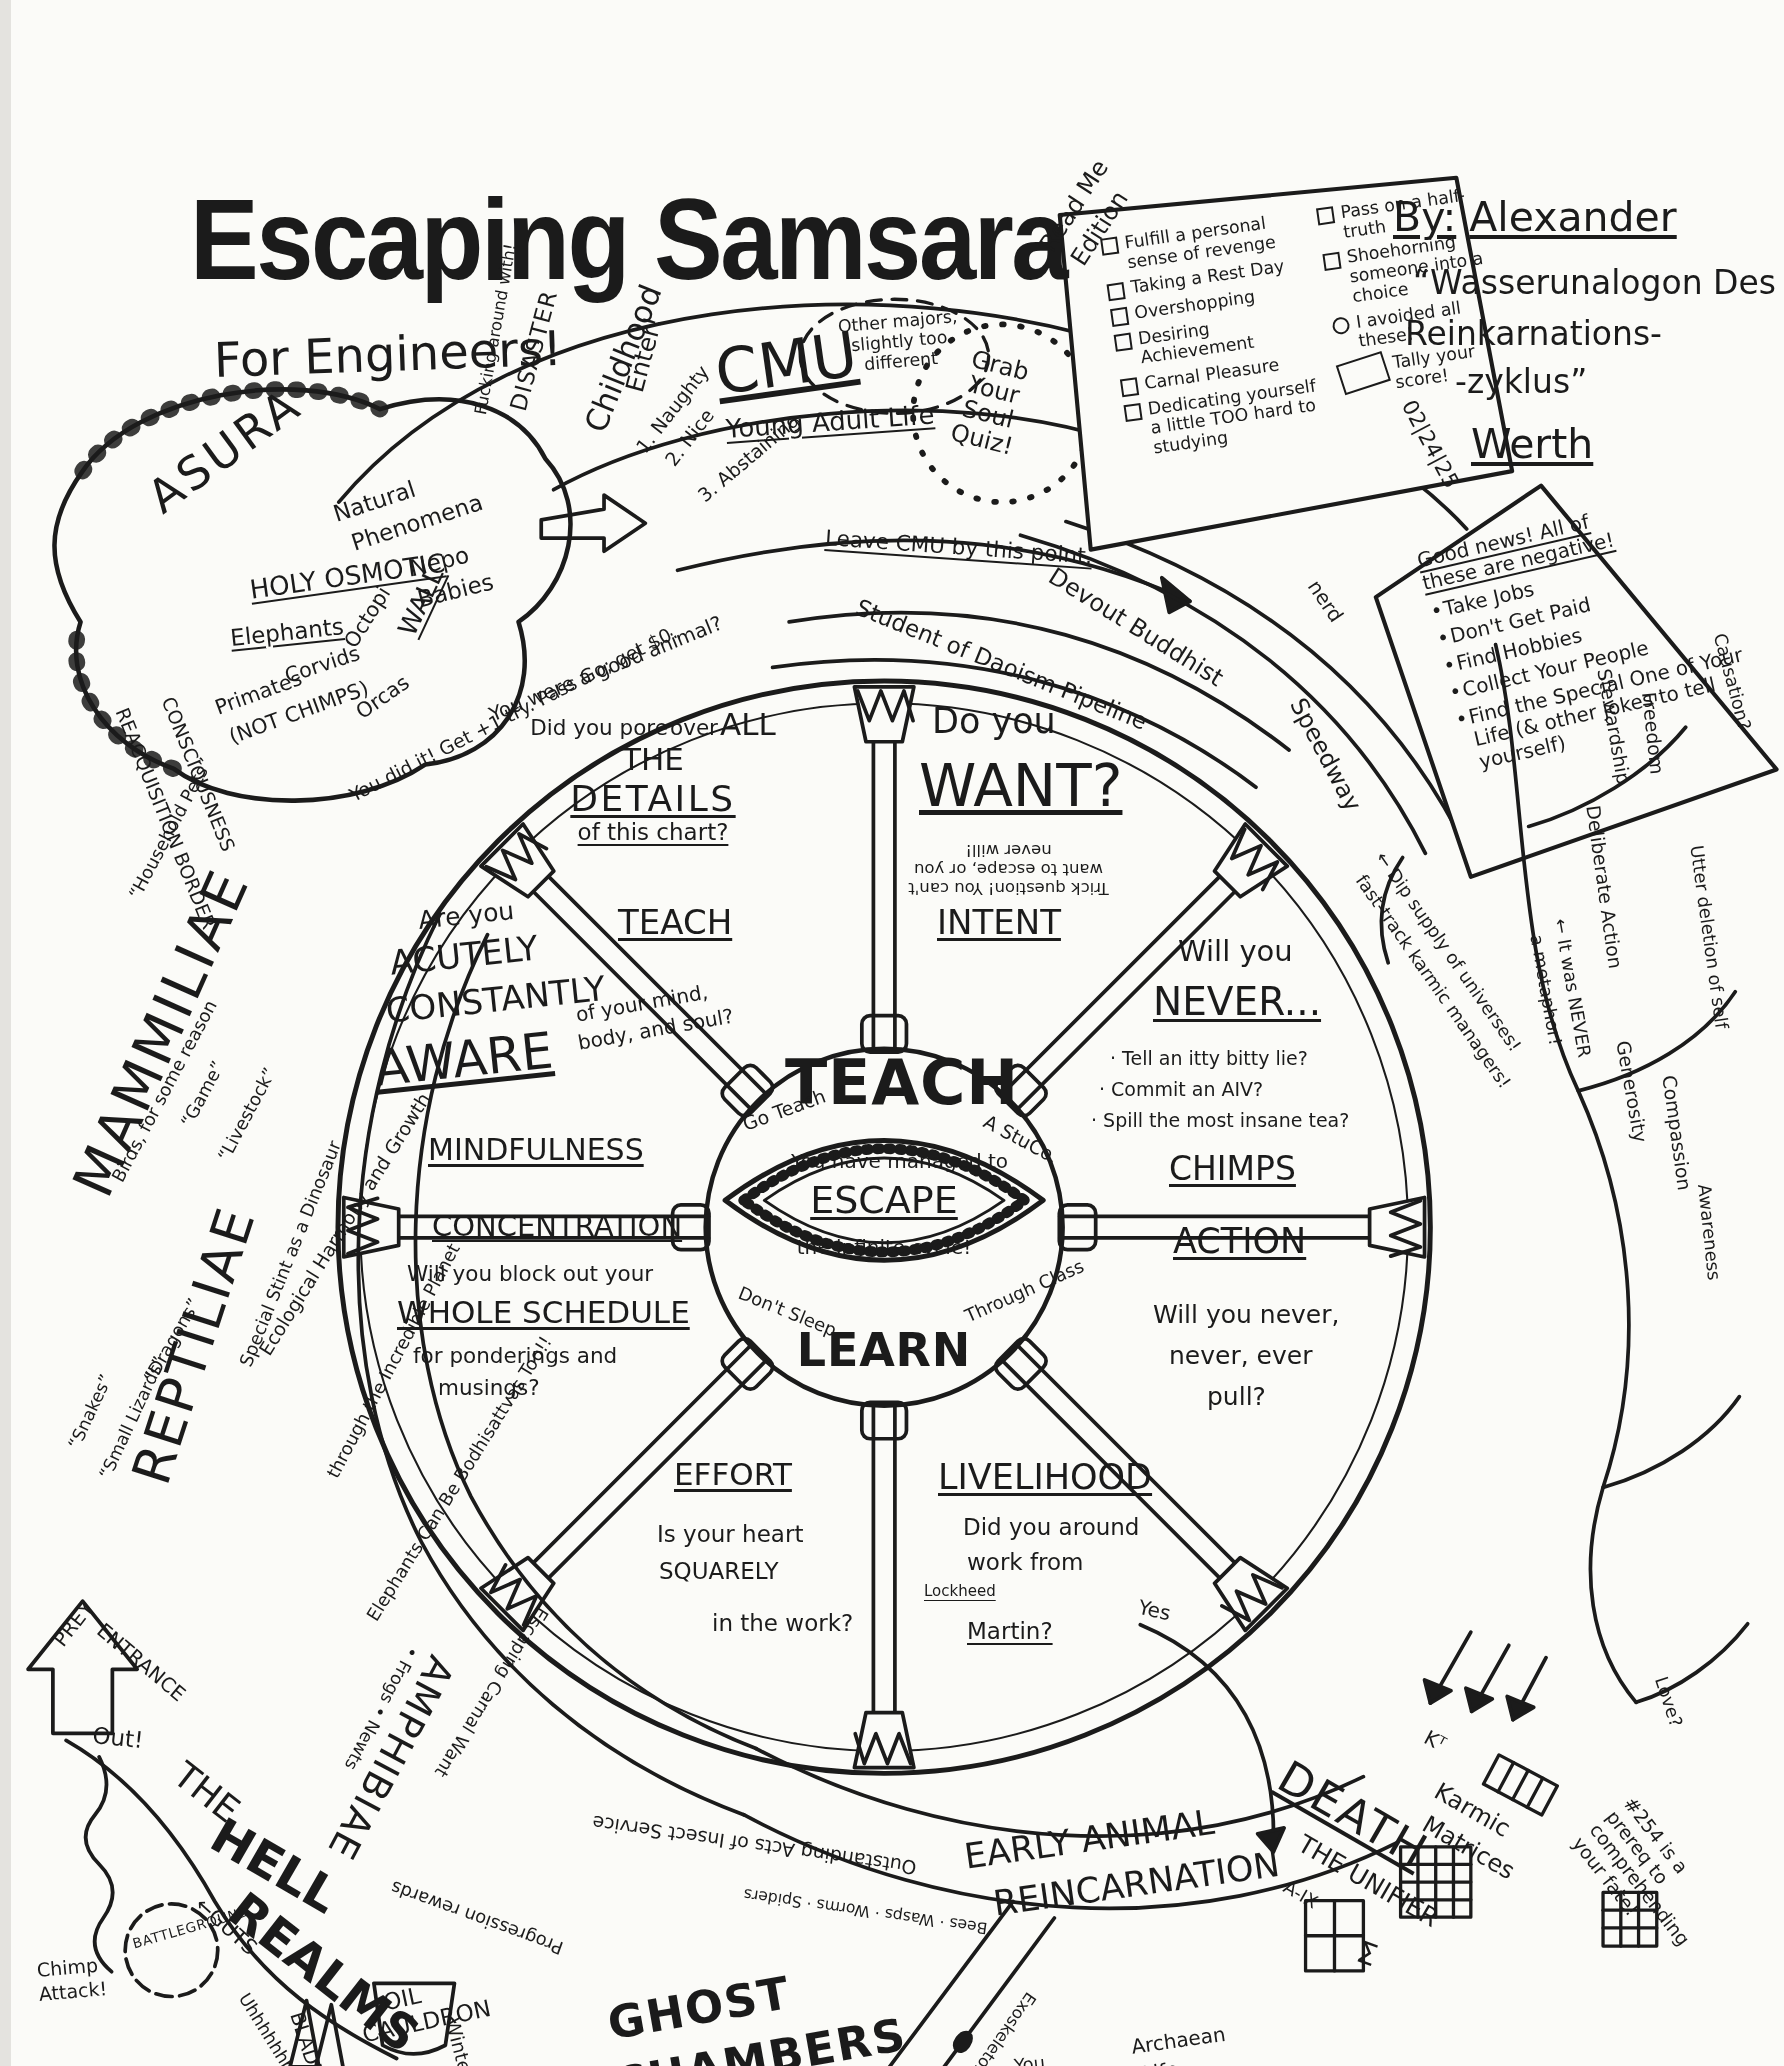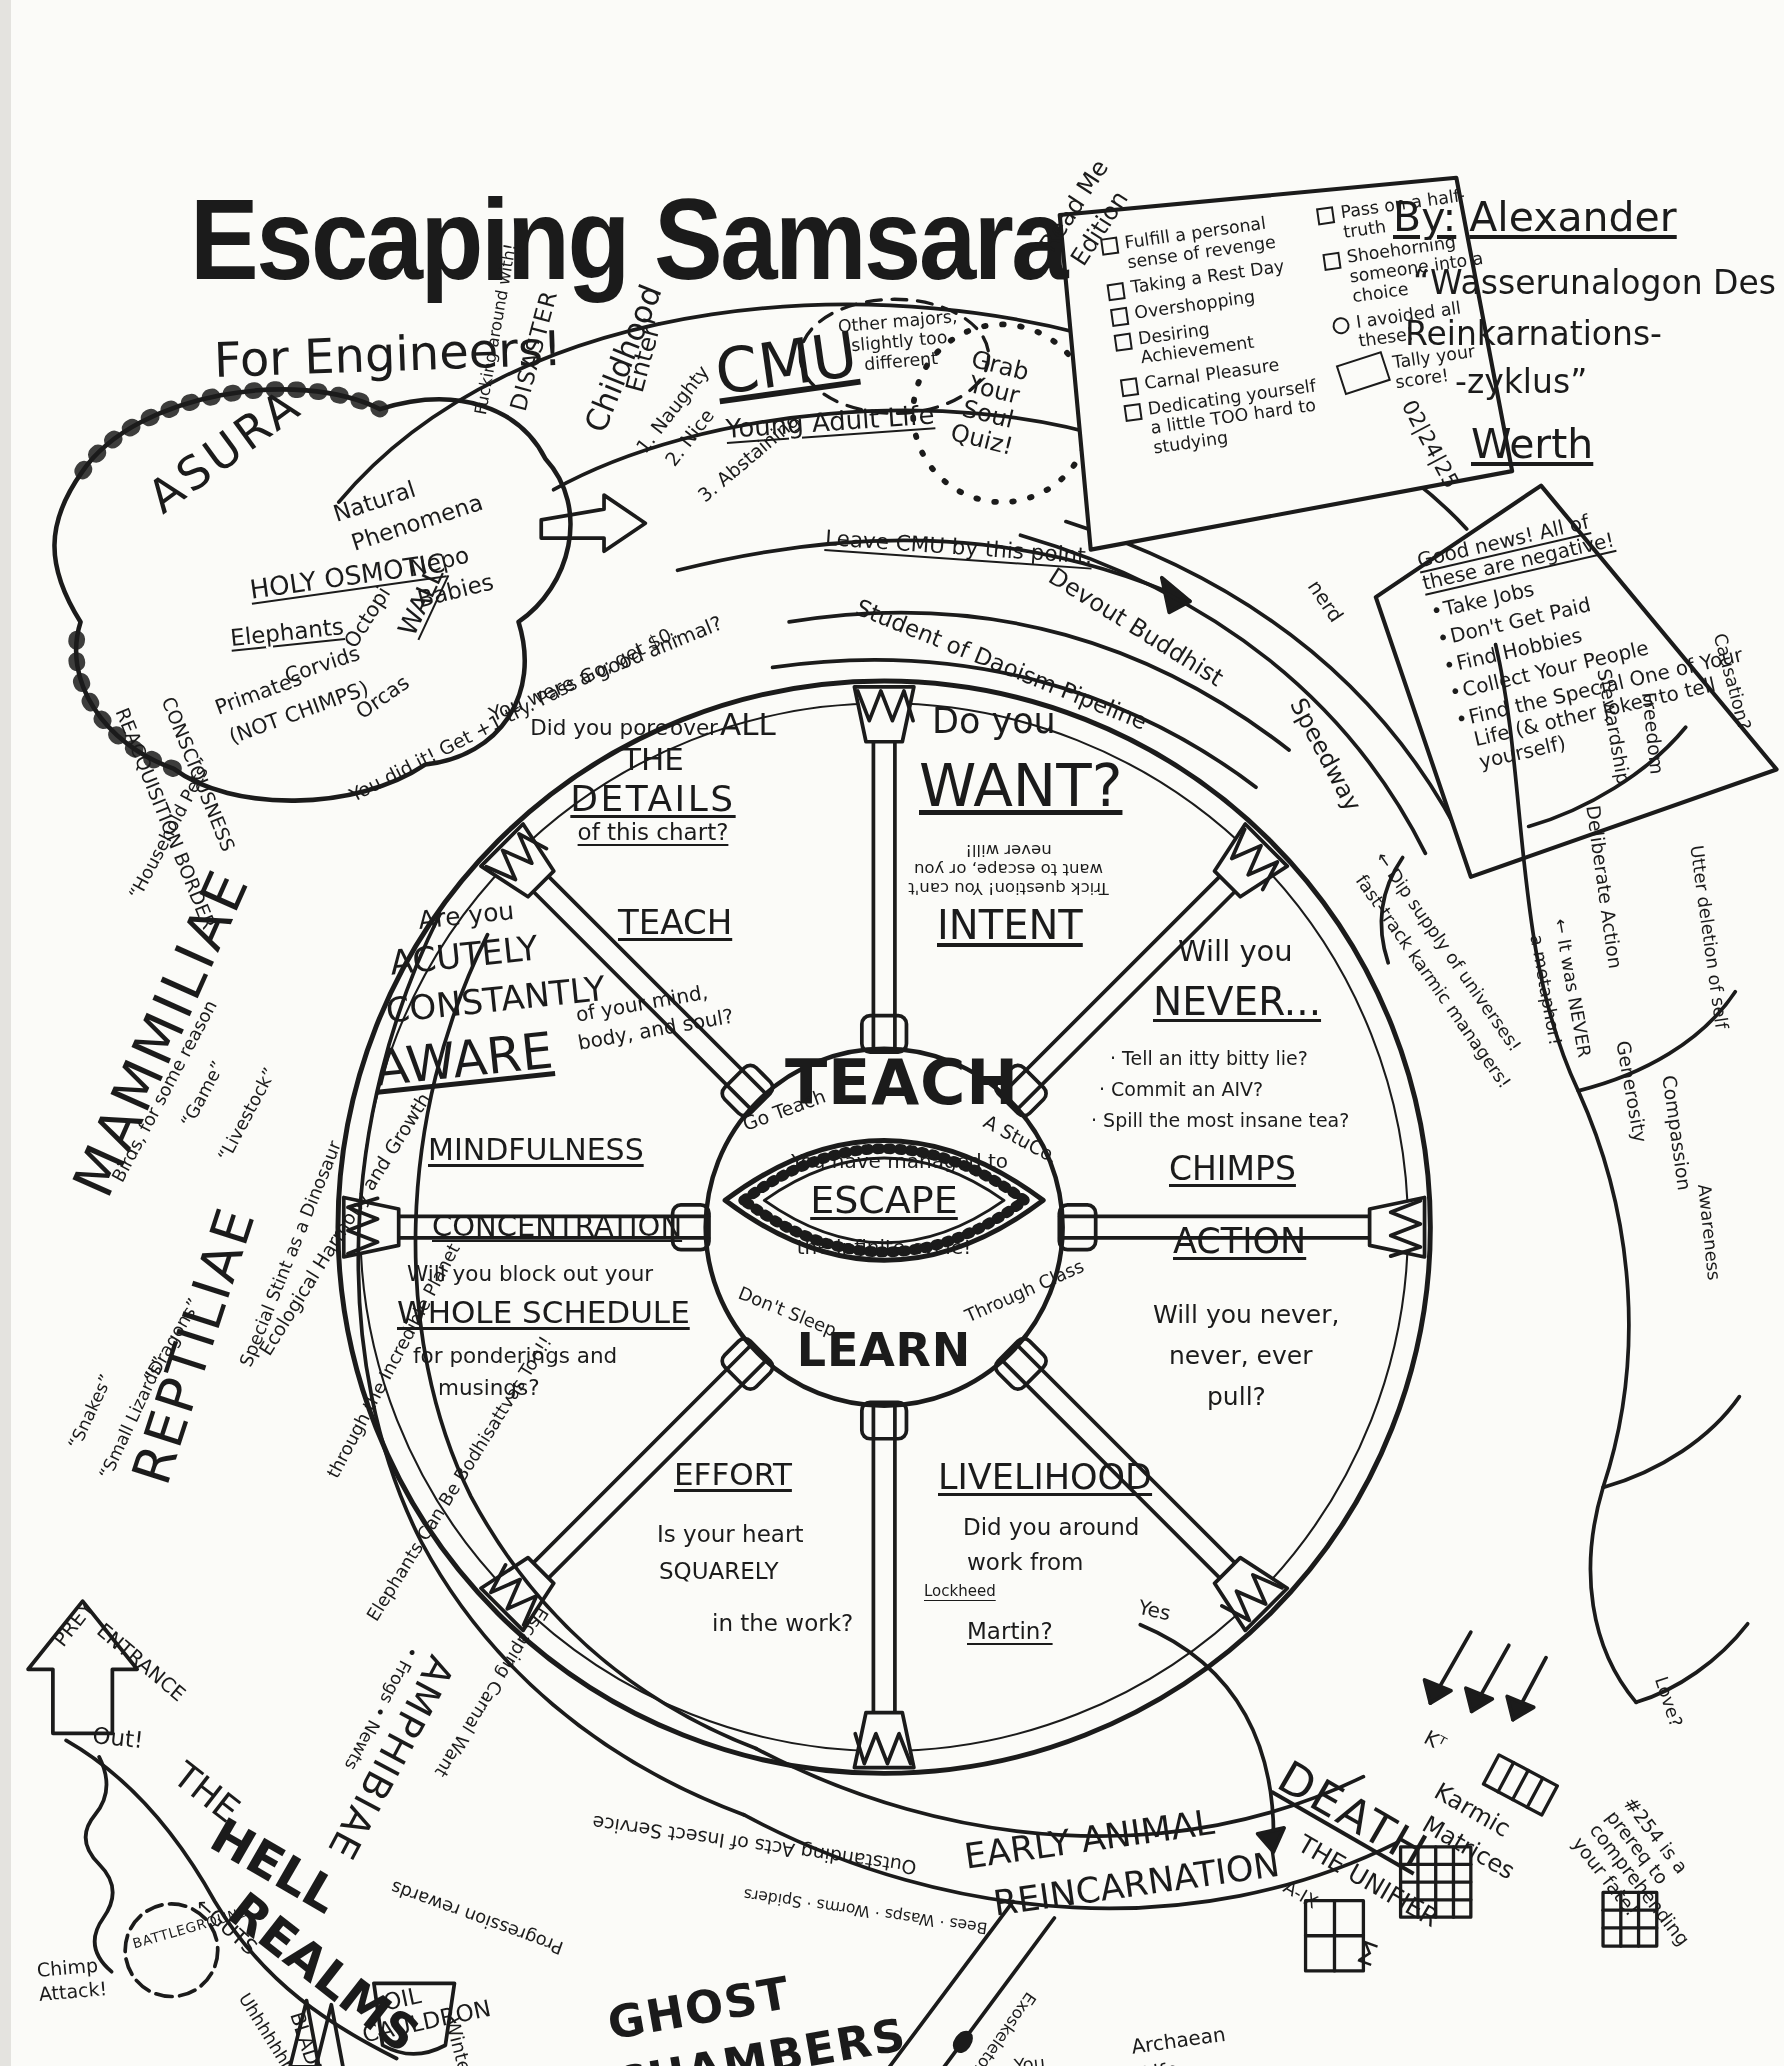--- a/index.html
+++ b/index.html
@@ -274,21 +274,21 @@
     <span style="font-size:21.5px;">over</span>
     <span style="font-size:31px;">ALL THE</span>
     <div class="u" style="font-size:36px;letter-spacing:2.5px;">DETAILS</div>
     <div class="u" style="font-size:23px;">of this chart?</div>
   </div>
   <div class="lbl u" style="left:618px;top:903px;font-size:34px;">TEACH</div>
 
   <div class="lbl" style="left:932px;top:702px;font-size:35px;">Do you</div>
   <div class="lbl u" style="left:919px;top:753px;font-size:58px;">WANT?</div>
   <div class="lbl c" style="left:905px;top:841px;width:207px;font-size:16.5px;transform:rotate(180deg);transform-origin:center;white-space:normal;">Trick question! You can't want to escape, or you never will!</div>
-  <div class="lbl u" style="left:937px;top:903px;font-size:40px;text-align:center;">INTENT</div>
+  <div class="lbl u" style="left:937px;top:903px;font-size:34px;text-align:center;">INTENT</div>
 
   <div class="lbl" style="left:417px;top:907px;font-size:25px;transform:rotate(-6deg);">Are you</div>
   <div class="lbl" style="left:388px;top:944px;font-size:34px;transform:rotate(-6deg);">ACUTELY</div>
   <div class="lbl" style="left:384px;top:992px;font-size:34px;transform:rotate(-6deg);">CONSTANTLY</div>
   <div class="lbl u" style="left:372px;top:1041px;font-size:50px;transform:rotate(-6deg);">AWARE</div>
   <div class="lbl" style="left:574px;top:1004px;font-size:20px;transform:rotate(-10deg);">of your mind,</div>
   <div class="lbl" style="left:576px;top:1032px;font-size:20px;transform:rotate(-10deg);">body, and soul?</div>
   <div class="lbl u" style="left:428px;top:1133px;font-size:30px;">MINDFULNESS</div>
 
   <div class="lbl" style="left:1178px;top:935px;font-size:29px;">Will you</div>

